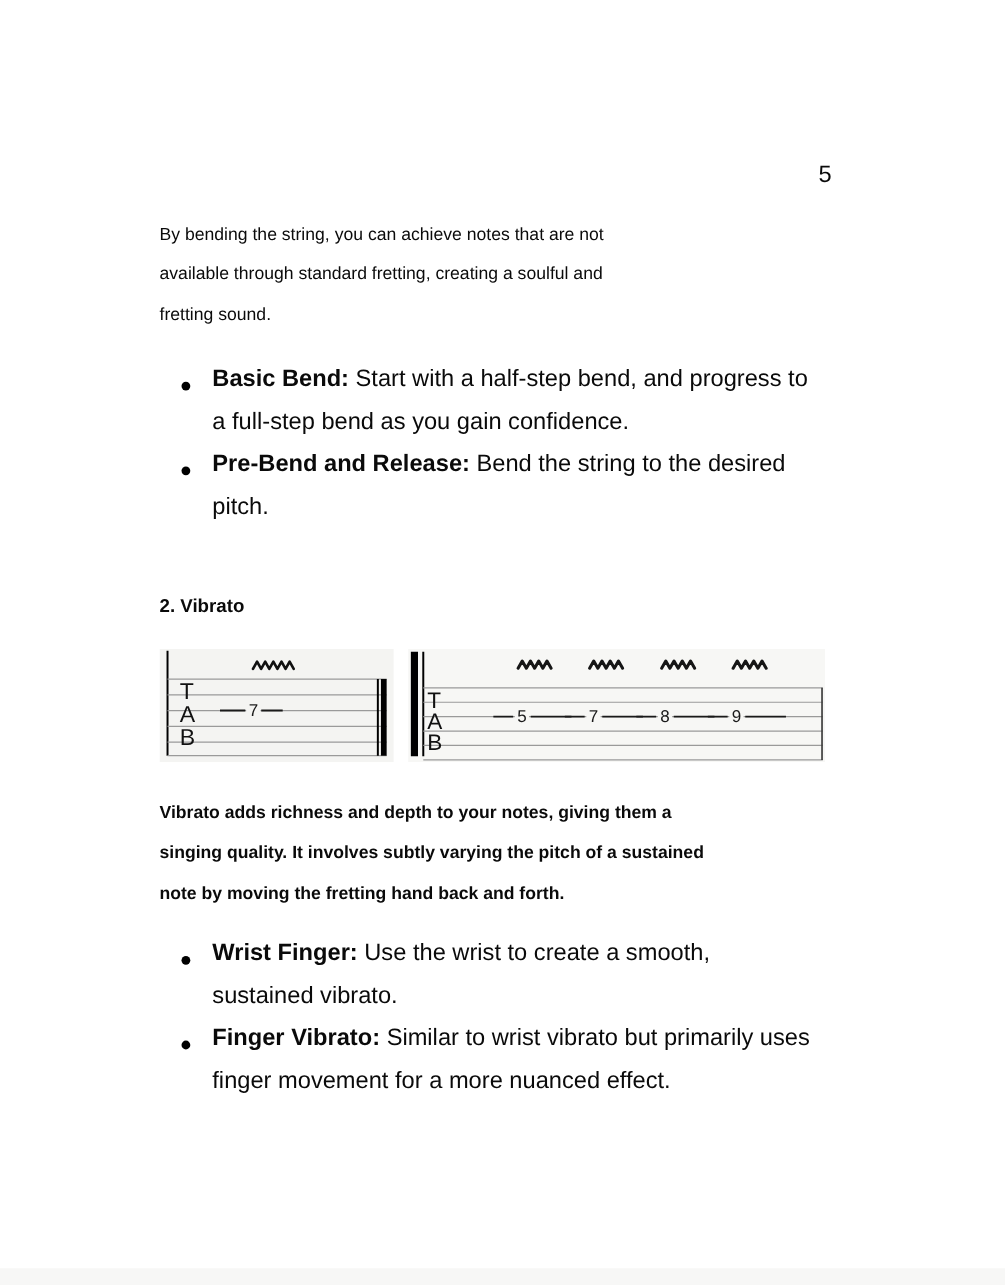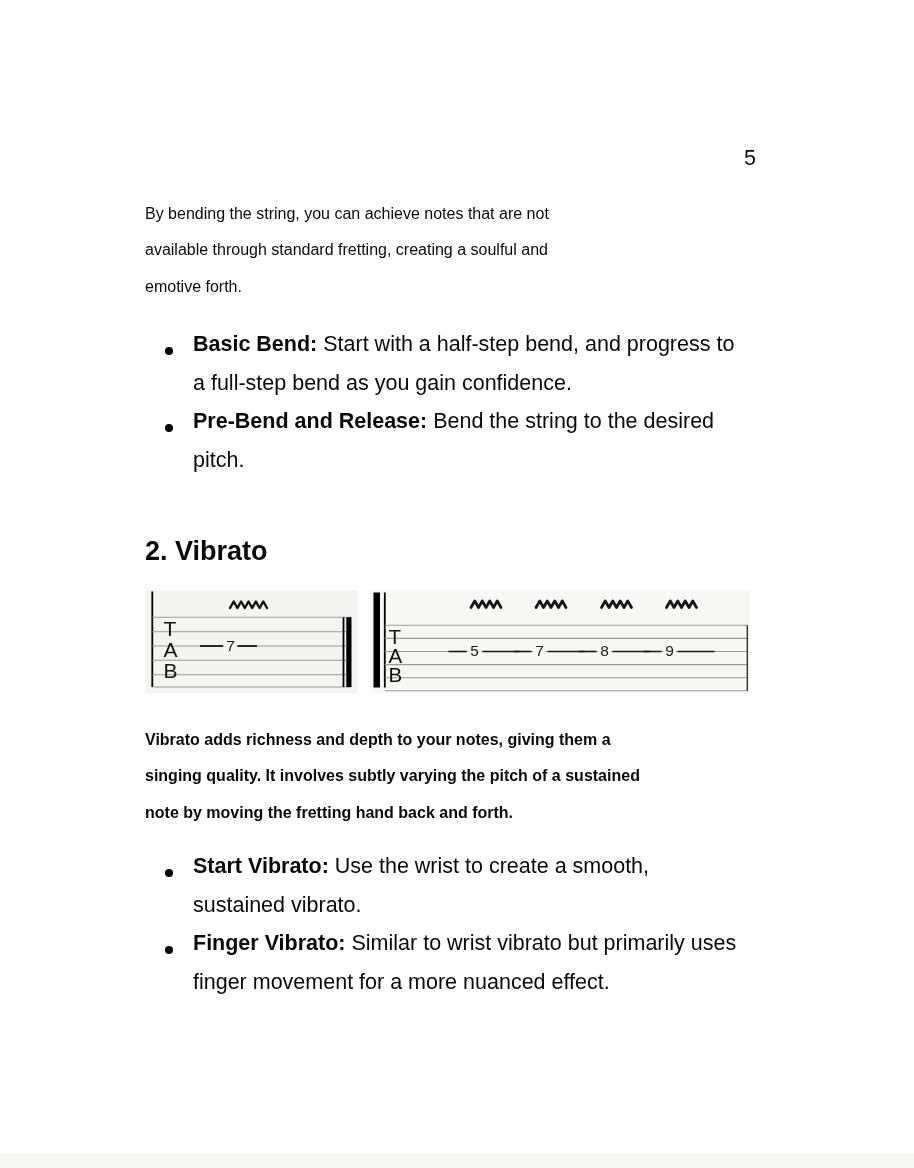--- a/index.html
+++ b/index.html
@@ -17,41 +17,41 @@
   .blist { position:absolute; left:135px; width:660px; font-size:21.5px; line-height:38.6px; }
   .li { position:relative; padding-left:58px; }
   .li .dot {
     position:absolute; left:30px; top:21.5px; width:8px; height:8px;
     border-radius:50%; background:#000;
   }
   .li-line { white-space:pre; }
   .lbl { font-weight:bold; }
   .heading {
     position:absolute; left:145px; top:538px;
-    font-size:27px; font-weight:bold; line-height:26px; white-space:pre;
+    font-size:17px; font-weight:bold; line-height:26px; white-space:pre;
   }
   .tabimg { position:absolute; top:590px; }
   .tabimg.one { left:145px; }
   .tabimg.two { left:371px; }
   .bottom-strip {
     position:absolute; left:0; bottom:0; width:914px; height:15px; background:#f7f7f6;
   }
   svg text { font-family:"Liberation Sans", sans-serif; }
 </style>
 </head>
 <body>
 
 <div class="page">
 
   <div class="pagenum">5</div>
 
   <div class="para" style="top:196px;">
     <div class="tline">By bending the string, you can achieve notes that are not</div>
     <div class="tline">available through standard fretting, creating a soulful and</div>
-    <div class="tline">emotive forth.</div>
+    <div class="tline">fretting sound.</div>
   </div>
 
   <div class="blist" style="top:325px;">
     <div class="li">
       <span class="dot"></span>
       <div class="li-line"><span class="lbl">Basic Bend:</span><span> Start with a half-step bend, and progress to</span></div>
       <div class="li-line">a full-step bend as you gain confidence.</div>
     </div>
     <div class="li">
       <span class="dot"></span>
@@ -140,21 +140,21 @@
 
   <div class="para" style="top:722px;font-weight:bold;">
     <div class="tline">Vibrato adds richness and depth to your notes, giving them a</div>
     <div class="tline">singing quality. It involves subtly varying the pitch of a sustained</div>
     <div class="tline">note by moving the fretting hand back and forth.</div>
   </div>
 
   <div class="blist" style="top:847px;">
     <div class="li">
       <span class="dot"></span>
-      <div class="li-line"><span class="lbl">Start Vibrato:</span><span> Use the wrist to create a smooth,</span></div>
+      <div class="li-line"><span class="lbl">Wrist Finger:</span><span> Use the wrist to create a smooth,</span></div>
       <div class="li-line">sustained vibrato.</div>
     </div>
     <div class="li">
       <span class="dot"></span>
       <div class="li-line"><span class="lbl">Finger Vibrato:</span><span> Similar to wrist vibrato but primarily uses</span></div>
       <div class="li-line">finger movement for a more nuanced effect.</div>
     </div>
   </div>
 
   <div class="bottom-strip"></div>

